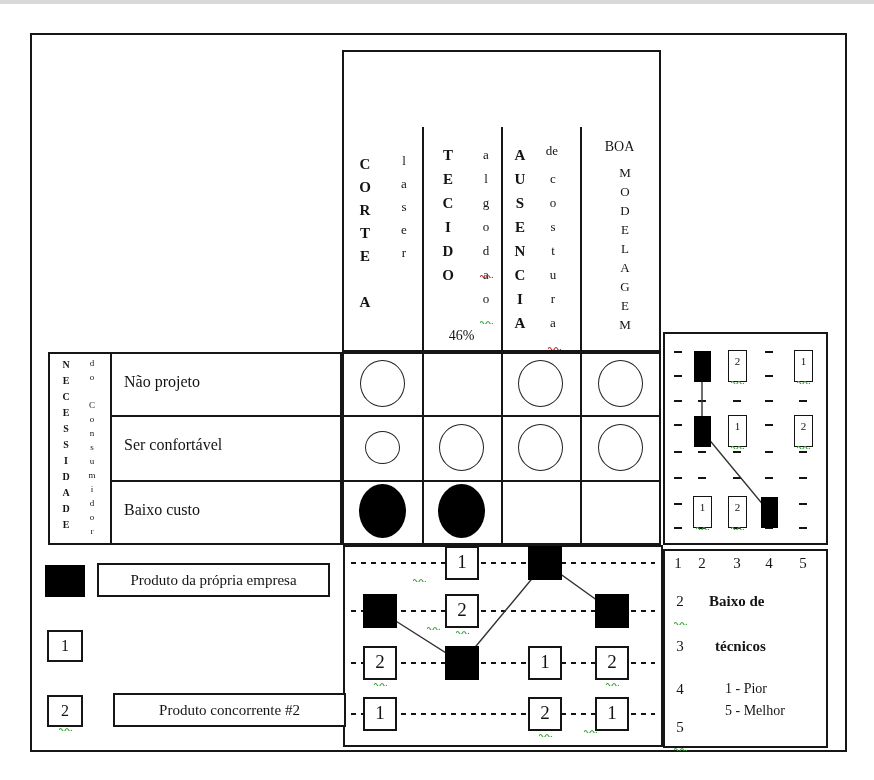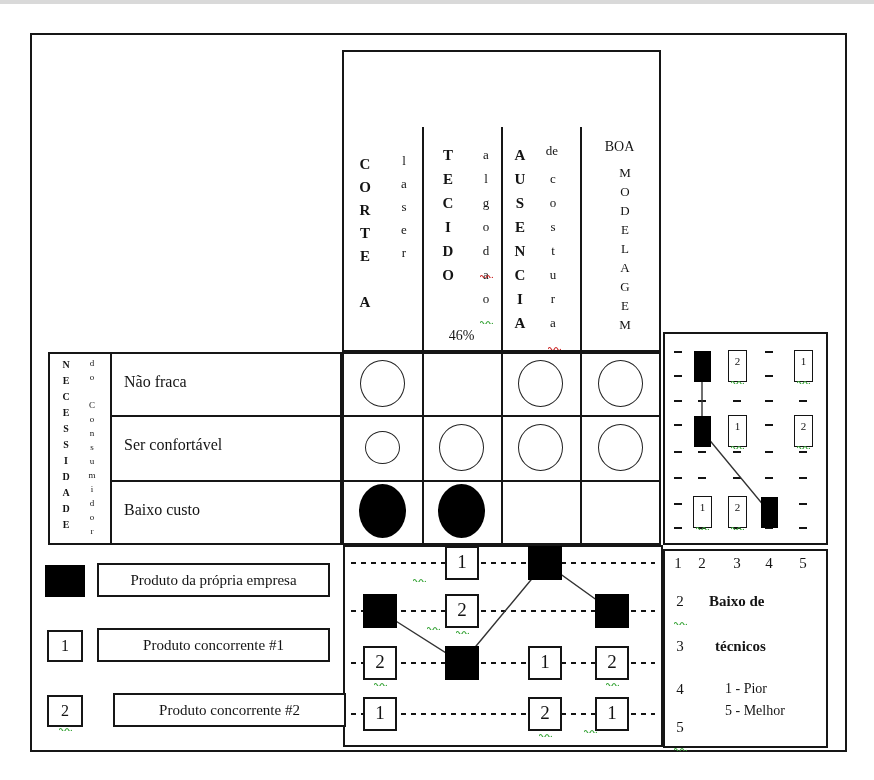--- a/index.html
+++ b/index.html
@@ -170,21 +170,21 @@
           <div class="vchar" style="height: 14px; line-height: 14px; font-size: 9px; width: 12px;">u</div>
           <div class="vchar" style="height: 14px; line-height: 14px; font-size: 9px; width: 12px;">m</div>
           <div class="vchar" style="height: 14px; line-height: 14px; font-size: 9px; width: 12px;">i</div>
           <div class="vchar" style="height: 14px; line-height: 14px; font-size: 9px; width: 12px;">d</div>
           <div class="vchar" style="height: 14px; line-height: 14px; font-size: 9px; width: 12px;">o</div>
           <div class="vchar" style="height: 14px; line-height: 14px; font-size: 9px; width: 12px;">r</div>
         </div>
       </div>
     <div class="hline" style="left:62px;right:0;top:61px"></div>
     <div class="hline" style="left:62px;right:0;top:126px"></div>
-    <div class="need-label" style="left:74px;top:19px">Não fraca</div>
+    <div class="need-label" style="left:74px;top:19px">Não projeto</div>
     <div class="need-label" style="left:74px;top:82px">Ser confortável</div>
     <div class="need-label" style="left:74px;top:147px">Baixo custo</div>
   </div>
 
   <div class="bbox" style="left:342px;top:352px;width:319px;height:193px">
     <div class="vline" style="left:78px"></div>
     <div class="vline" style="left:157px"></div>
     <div class="vline" style="left:236px"></div>
     <div class="hline" style="left:0;right:0;top:61px"></div>
     <div class="hline" style="left:0;right:0;top:126px"></div>
@@ -367,23 +367,20 @@
     </div>
 
   <div class="abs" style="left:45px;top:560px;width:292px;height:180px">
     <div class="own-sym" style="left:0;top:5px;width:40px;height:32px"></div>
     <div class="leg-box" style="left:52px;top:3px">
       <span>Produto da própria empresa</span>
     </div>
     <div class="num-sym" style="left:2px;top:70px">
       <span>1</span>
     </div>
-    <div class="leg-box" style="left:52px;top:68px">
-      <span>Produto concorrente #1</span>
-    </div>
     <div class="num-sym" style="left:2px;top:135px">
       <span>2</span>
     </div>
     <div class="leg-box" style="left:68px;top:133px">
       <span>Produto concorrente #2</span>
     </div>
   </div>
 
 <div class="squig" style="left: 480px; top: 264px;"><svg width="13" height="4" viewBox="0 0 13 4">
         <path d="M0 3 Q1.6 0 3.2 3 T6.4 3 T9.6 3 T12.8 3" fill="none" stroke="#cc2a2a" stroke-width="1.1"></path>

